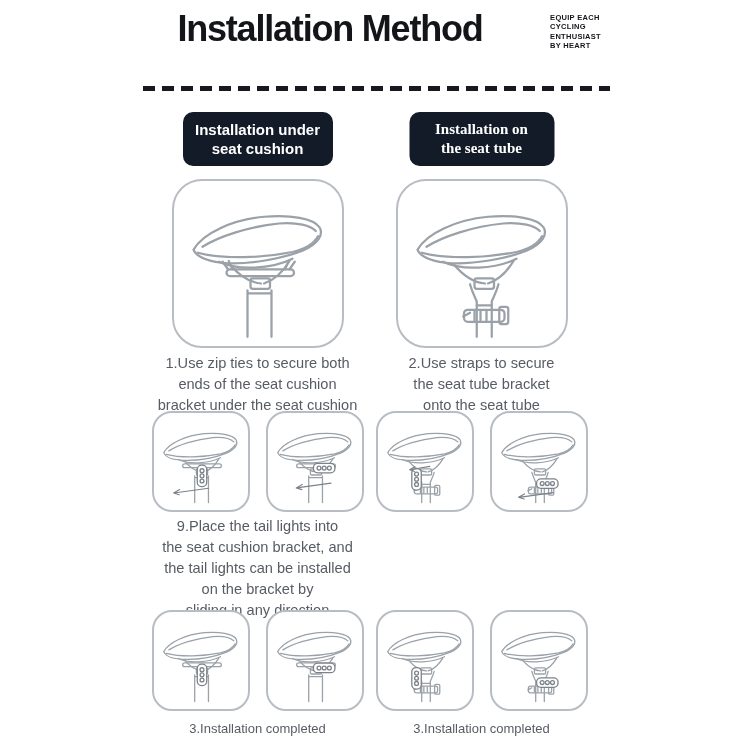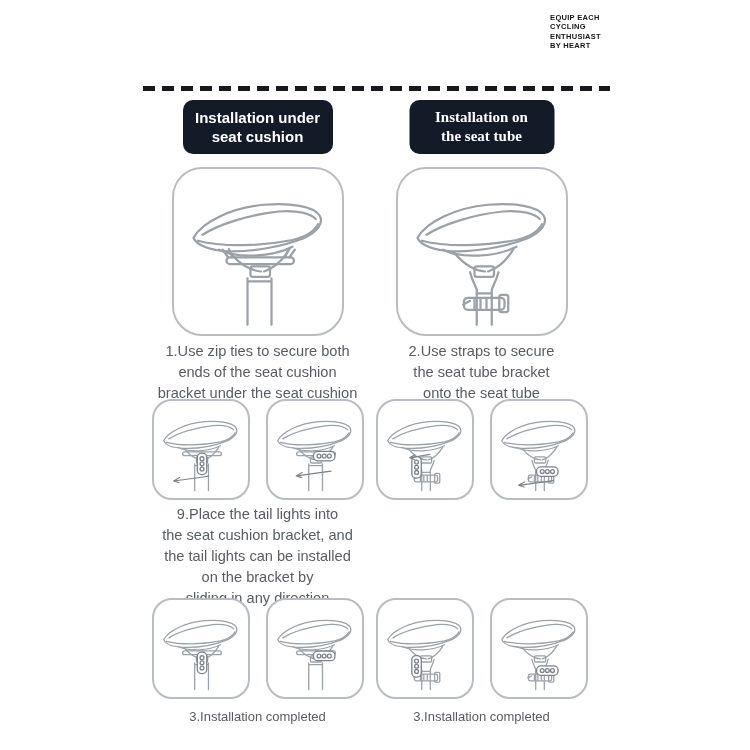--- a/index.html
+++ b/index.html
@@ -8,21 +8,21 @@
 
   .title{position:absolute;top:8px;left:100px;width:460px;text-align:center;
          font-size:36px;font-weight:700;letter-spacing:-1.2px;color:#141519;}
   .tagline{position:absolute;top:13px;right:149px;
            font-size:7.5px;font-weight:700;line-height:9.3px;letter-spacing:.3px;color:#141519;}
   .tagline span{display:block;}
 
   .divider{position:absolute;top:86px;left:143px;width:467px;height:5px;
            background:repeating-linear-gradient(90deg,var(--divider,#17191e) 0 12px,transparent 12px 19px);}
 
-  .col{position:absolute;top:100px;width:235px;height:459px;}
+  .col{position:absolute;top:112px;width:235px;height:459px;}
   .col.left{left:140px;}
   .col.right{left:364px;}
 
   .badge{position:absolute;top:0;left:50%;transform:translateX(-50%);height:54px;
          border-radius:10px;background:var(--badge_bg,#131b29);color:#fff;font-weight:700;
          font-size:15px;line-height:19px;display:flex;align-items:center;justify-content:center;
          text-align:center;white-space:pre-line;}
   .badge.w1{width:150px;}
   .badge.w2{width:145px;font-family:Liberation Serif, serif;}
 
@@ -100,20 +100,21 @@
         <path d="M84 -11 L4 0 M17 -8 L3 0 L16 4"></path>
       </g>
     <g id="arrow-short" class="arr">
         <path d="M50 -8 L4 0 M15 -7 L3 0 L14 4"></path>
       </g>
   </defs>
 </svg>
 
 <div id="page">
 
+  <div class="title">Installation Method</div>
 
   <div class="tagline">
     <span>EQUIP EACH</span>
     <span>CYCLING</span>
     <span>ENTHUSIAST</span>
     <span>BY HEART</span>
   </div>
 
   <div class="divider"></div>
 

